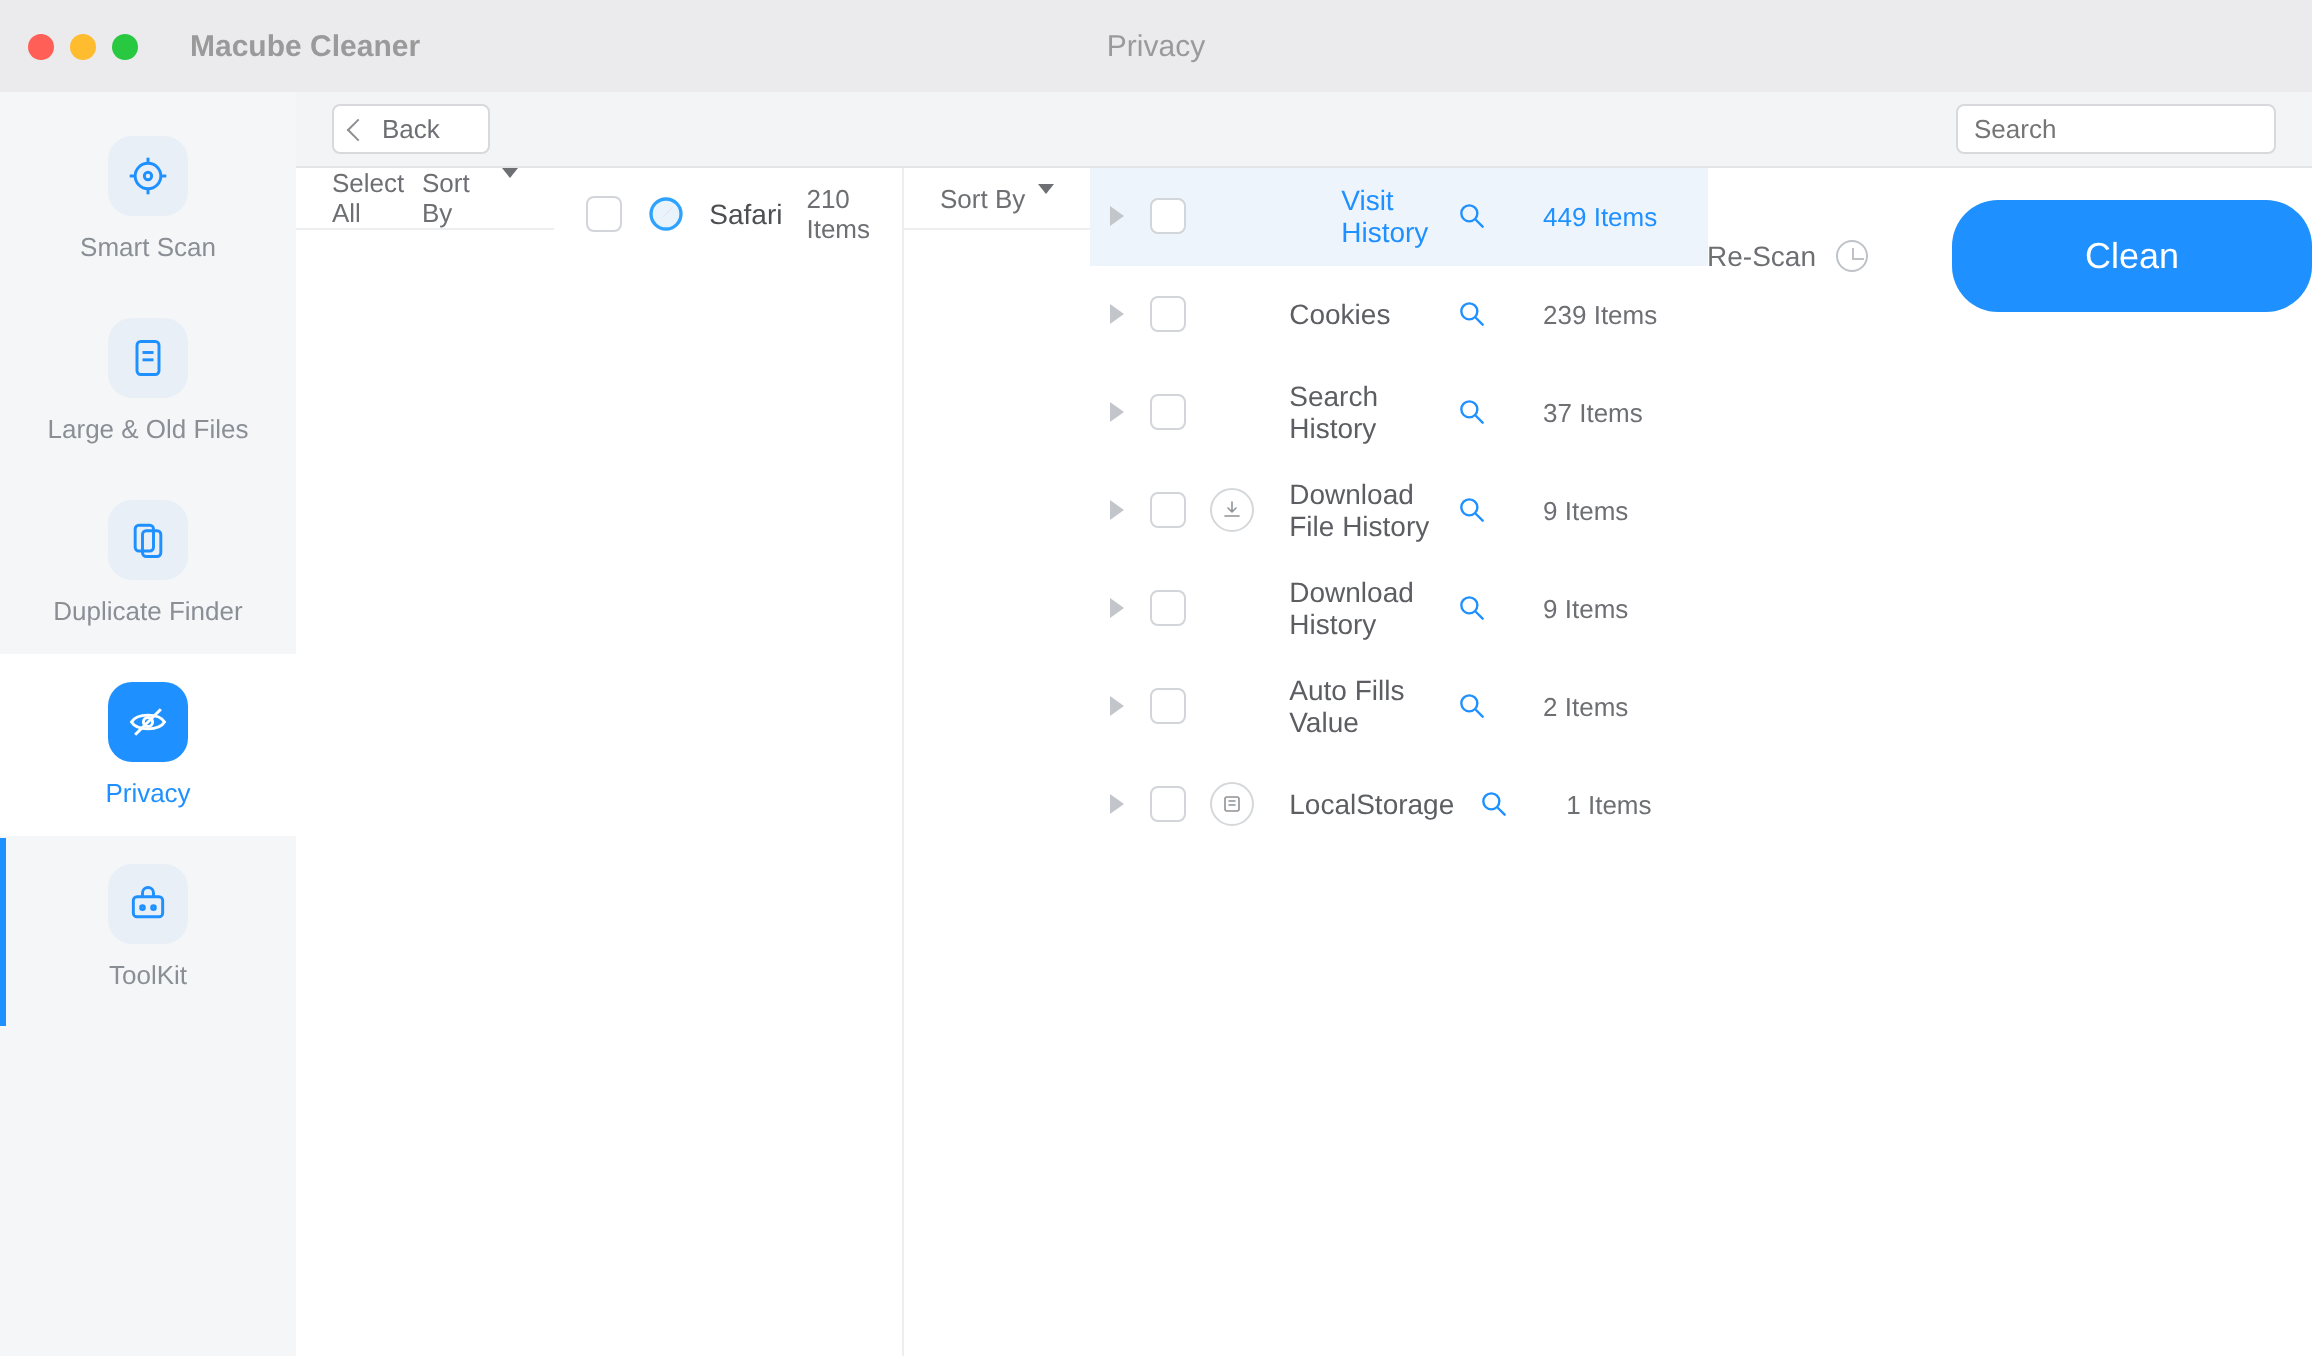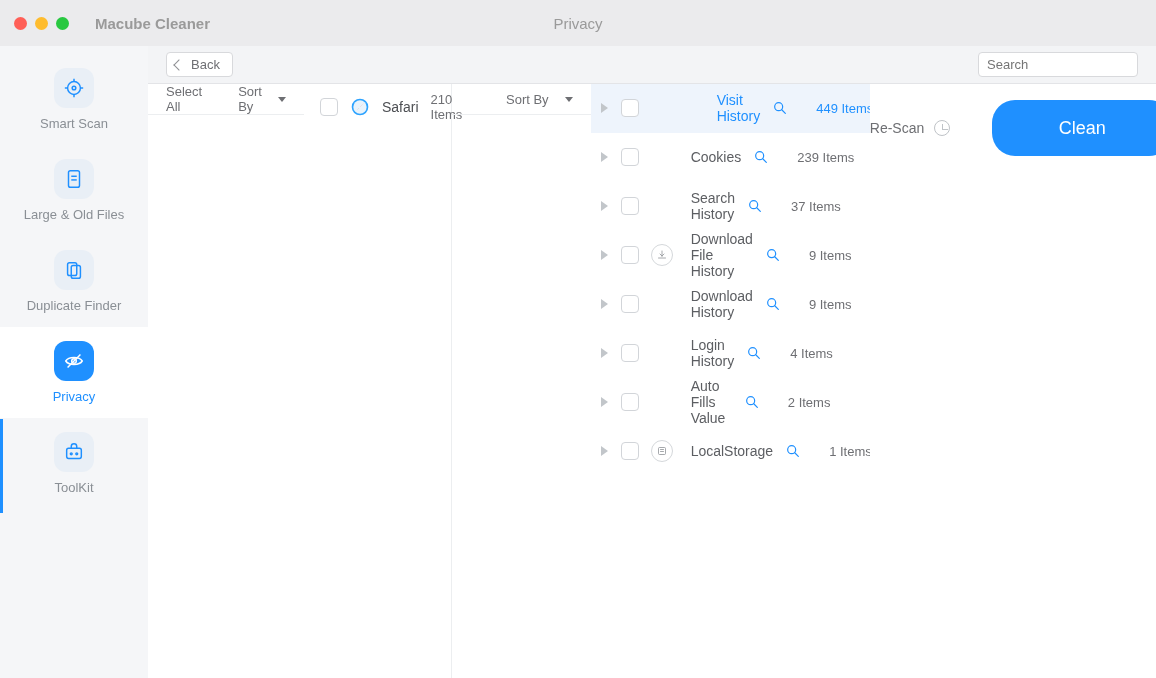--- a/index.html
+++ b/index.html
@@ -32,33 +32,33 @@
   .side-path { fill: none; stroke: #1f90ff; stroke-width: 1.6; }
   .sidebar-item.active .side-path { stroke: #fff; }
   .sidebar { position: relative; }
   .sidebar::before { content: ""; position: absolute; left: 0; top: 373px; width: 3px; height: 94px; background: #1f90ff; }
 
   
   .main { flex: 1; display: flex; flex-direction: column; min-width: 0; }
 
   
   .toolbar { height: 38px; background: #f3f4f6; display: flex; align-items: center; justify-content: space-between; padding: 0 18px; border-bottom: 1px solid #e3e4e7; }
-  .back-btn { height: 25px; padding: 0 12px 0 8px; border: 1px solid #d8d9dc; border-radius: 4px; background: #fff; display: flex; align-items: center; gap: 6px; cursor: pointer; color: #6e6f73; font-size: 13px; }
+  .back-btn { height: 25px; padding: 0 24px 0 8px; border: 1px solid #d8d9dc; border-radius: 4px; background: #fff; display: flex; align-items: center; gap: 6px; cursor: pointer; color: #6e6f73; font-size: 13px; }
   .back-btn .chev { width: 8px; height: 8px; border-left: 1.6px solid #8e8f93; border-bottom: 1.6px solid #8e8f93; transform: rotate(45deg); margin-right: 2px;}
   .search-box { width: 160px; height: 25px; border: 1px solid #d8d9dc; border-radius: 4px; background: #fff; display: flex; align-items: center; padding: 0 8px; }
   .search-box input { border: none; outline: none; flex: 1; font-size: 13px; color: #555; background: transparent; }
 
   
   .cols { flex: 1; display: flex; min-height: 0; }
   .col { display: flex; flex-direction: row; min-height: 0; }
   .col-left { width: 304px; border-right: 1px solid #eceef0; }
   .col-right { flex: 1; }
 
   .col-header { height: 31px; display: flex; align-items: center; justify-content: space-between; padding: 0 18px; font-size: 13px; color: #6e6f73; border-bottom: 1px solid #eceef0; }
-  .sort-by { display: flex; align-items: center; gap: 16px; cursor: pointer; margin-left: 36px; }
+  .sort-by { display: flex; align-items: flex-start; gap: 6px; cursor: pointer; }
   .sort-by .caret { width: 0; height: 0; border-left: 4px solid transparent; border-right: 4px solid transparent; border-top: 5px solid #6e6f73; }
 
   
   .browser-row { height: 46px; display: flex; align-items: center; padding: 0 16px; gap: 12px; cursor: pointer; }
   .browser-row .count { margin-left: auto; font-size: 13px; color: #6e6f73; }
   .browser-row.selected { background: #1f90ff; color: #fff; }
   .browser-row.selected .count { color: #fff; }
   .checkbox { width: 18px; height: 18px; border: 1.5px solid #d2d5d9; border-radius: 4px; background: #fff; flex-shrink: 0; }
   .browser-row.selected .checkbox { border-color: #fff; }
   .browser-icon { width: 20px; height: 20px; flex-shrink: 0; }
@@ -331,39 +331,20 @@
                 </span>
               </div>
               <div class="detail-row">
                 <span class="expander">
                   <svg width="8" height="10" viewBox="0 0 8 10">
                     <polygon points="0,0 0,10 7,5" fill="#c2c6ca"></polygon>
                   </svg>
                 </span>
                 <span class="checkbox"></span>
                 <span class="row-icon hidden"></span>
-                <span class="detail-name">Login History</span>
-                <span class="detail-right">
-                  <span class="mag-icon">
-                    <svg class="mag-svg" viewBox="0 0 24 24">
-                      <circle cx="10" cy="10" r="6" fill="none" stroke="#1f90ff" stroke-width="1.8"></circle>
-                      <line x1="15" y1="15" x2="20" y2="20" stroke="#1f90ff" stroke-width="1.8" stroke-linecap="round"></line>
-                    </svg>
-                  </span>
-                  <span class="item-count">4 Items</span>
-                </span>
-              </div>
-              <div class="detail-row">
-                <span class="expander">
-                  <svg width="8" height="10" viewBox="0 0 8 10">
-                    <polygon points="0,0 0,10 7,5" fill="#c2c6ca"></polygon>
-                  </svg>
-                </span>
-                <span class="checkbox"></span>
-                <span class="row-icon hidden"></span>
                 <span class="detail-name">Auto Fills Value</span>
                 <span class="detail-right">
                   <span class="mag-icon">
                     <svg class="mag-svg" viewBox="0 0 24 24">
                       <circle cx="10" cy="10" r="6" fill="none" stroke="#1f90ff" stroke-width="1.8"></circle>
                       <line x1="15" y1="15" x2="20" y2="20" stroke="#1f90ff" stroke-width="1.8" stroke-linecap="round"></line>
                     </svg>
                   </span>
                   <span class="item-count">2 Items</span>
                 </span>

